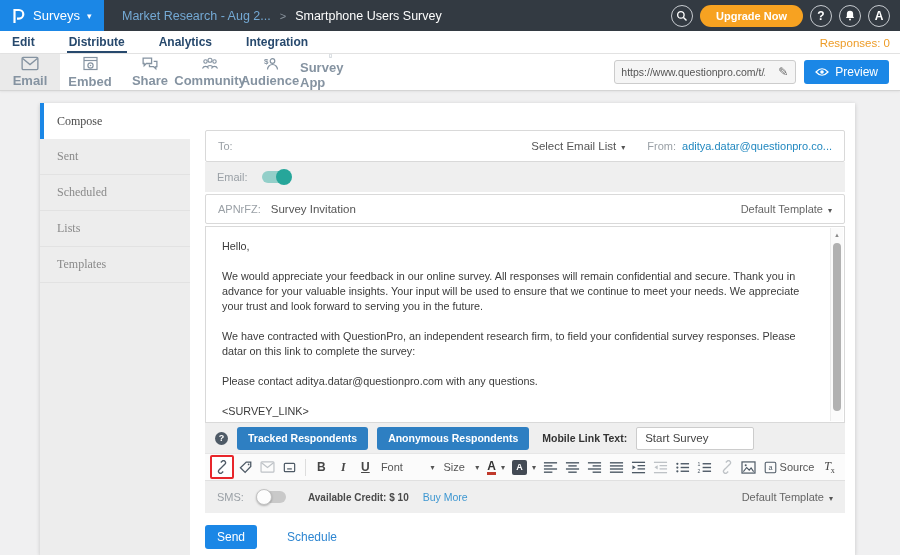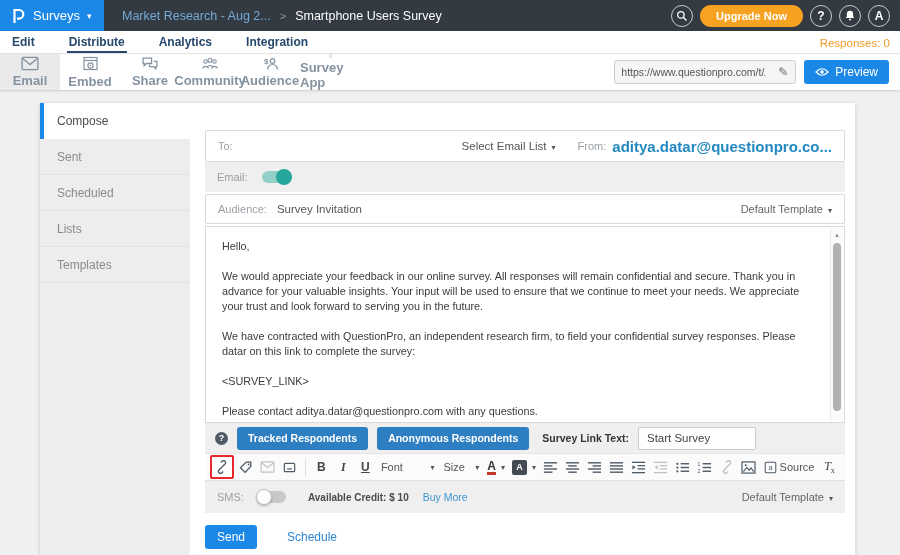--- a/index.html
+++ b/index.html
@@ -43,36 +43,36 @@
   .url-box { display:flex; align-items:center; width:182px; height:24px; background:#f5f5f5;
     border:1px solid #ccc; border-radius:3px; overflow:hidden; }
   .url-box input { flex:1; border:none; background:transparent; font-size:10.5px; color:#555;
     padding:0 6px; outline:none; font-family:"Liberation Sans", sans-serif; }
   .pencil { font-size:12px; color:#666; padding:0 7px; cursor:pointer; }
   .preview-btn { display:flex; align-items:center; gap:6px; background:#1b87e6; border:none;
     color:#fff; font-size:12px; height:24px; padding:0 11px; border-radius:3px; cursor:pointer; }
   
   .card { position:absolute; left:40px; top:103px; width:815px; height:452px; background:#fff;
     box-shadow:0 1px 4px rgba(0,0,0,.18); }
-  .side { position:absolute; left:0; top:0; width:150px; height:452px; background:#ededed; }
+  .side { position:absolute; left:0; top:0; width:150px; height:452px; background:#ededed;font-family:Liberation Serif, serif; }
   .side-item { height:36px; display:flex; align-items:center; padding-left:17px;
     font-size:12px; color:#8a8a8a; border-bottom:1px solid #e2e2e2; cursor:pointer; }
   .side-item.active { background:#fff; color:#4a4a4a; border-left:4px solid #1b87e6;
     padding-left:13px; border-bottom:none; }
   
   .form { position:absolute; left:165px; top:0; width:640px; height:452px; }
   .frow { position:absolute; left:0; width:640px; display:flex; align-items:center; }
   .bordered { background:#fff; border:1px solid #d9d9d9; border-radius:2px; }
   .grayrow { background:#efefef; }
   .lbl { color:#9aa0a6; font-size:11px; }
   .row-to { top:27px; height:32px; padding:0 12px; }
   .sel-list { margin-left:auto; font-size:11.5px; color:#555; cursor:pointer; }
   .caret-d { font-size:8px; color:#555; margin-left:5px; }
   .from-wrap { margin-left:22px; display:flex; align-items:center; gap:6px; }
-  .from-email { font-size:15px; color:#2389c0; font-weight:bold; cursor:pointer; }
+  .from-email { font-size:11px; color:#2389c0; font-weight:normal; cursor:pointer; }
   .row-email { top:59px; height:30px; padding:0 12px; }
   .row-subject { top:91px; height:30px; padding:0 12px; }
   .subject-val { margin-left:10px; font-size:11.5px; color:#555; }
   .tmpl { margin-left:auto; font-size:11px; color:#666; cursor:pointer; }
   
   .toggle { position:relative; width:28px; height:12px; border-radius:6px; margin-left:14px; cursor:pointer; }
   .toggle .knob { position:absolute; top:-2px; width:16px; height:16px; border-radius:50%; }
   .toggle.on { background:#93cfc9; }
   .toggle.on .knob { right:-2px; background:#26a69a; }
   .toggle.off { background:#c9c9c9; }
@@ -260,45 +260,45 @@
       </div>
 
       <div class="frow grayrow row-email">
         <span class="lbl">Email:</span>
         <div class="toggle on">
             <div class="knob"></div>
           </div>
       </div>
 
       <div class="frow bordered row-subject">
-        <span class="lbl">Audience:</span>
+        <span class="lbl">APNrFZ:</span>
         <span class="subject-val">Survey Invitation</span>
         <span class="tmpl">
           <span>Default Template</span><span class="caret-d">▾</span>
         </span>
       </div>
 
       <div class="bodybox">
         <p>Hello,</p>
         <p>We would appreciate your feedback in our online survey. All responses will remain confidential and secure. Thank you in advance for your valuable insights. Your input will be used to ensure that we continue to meet your needs. We appreciate your trust and look forward to serving you in the future.</p>
         <p>We have contracted with QuestionPro, an independent research firm, to field your confidential survey responses. Please datar on this link to complete the survey:</p>
+        <p>Please contact aditya.datar@questionpro.com with any questions.</p>
         <p>&lt;SURVEY_LINK&gt;</p>
-        <p>Please contact aditya.datar@questionpro.com with any questions.</p>
 
         <div class="vscroll">
           <div class="up">▲</div>
           <div class="thumb"></div>
         </div>
       </div>
 
       <div class="frow grayrow row-resp">
         <div class="qbadge">?</div>
         <button class="resp-btn">Tracked Respondents</button>
         <button class="resp-btn">Anonymous Respondents</button>
-        <span class="slt-label">Survey Link Text:</span>
+        <span class="slt-label">Mobile Link Text:</span>
         <input class="slt-input" type="text" value="Start Survey" style="">
       </div>
 
       <div class="frow row-fmt">
         <div class="fi redbox">
           <svg width="14" height="14" viewBox="0 0 16 16">
             <path d="M6.2 9.8 4.6 11.4a2.3 2.3 0 0 0 3.25 3.25L9.4 13.1 M9.8 6.2 11.4 4.6a2.3 2.3 0 0 0-3.25-3.25L6.6 2.9 M6 10 L10 6" fill="none" stroke="#4e5a66" stroke-width="1.5"></path>
           </svg>
         </div>
         <div class="fi">

